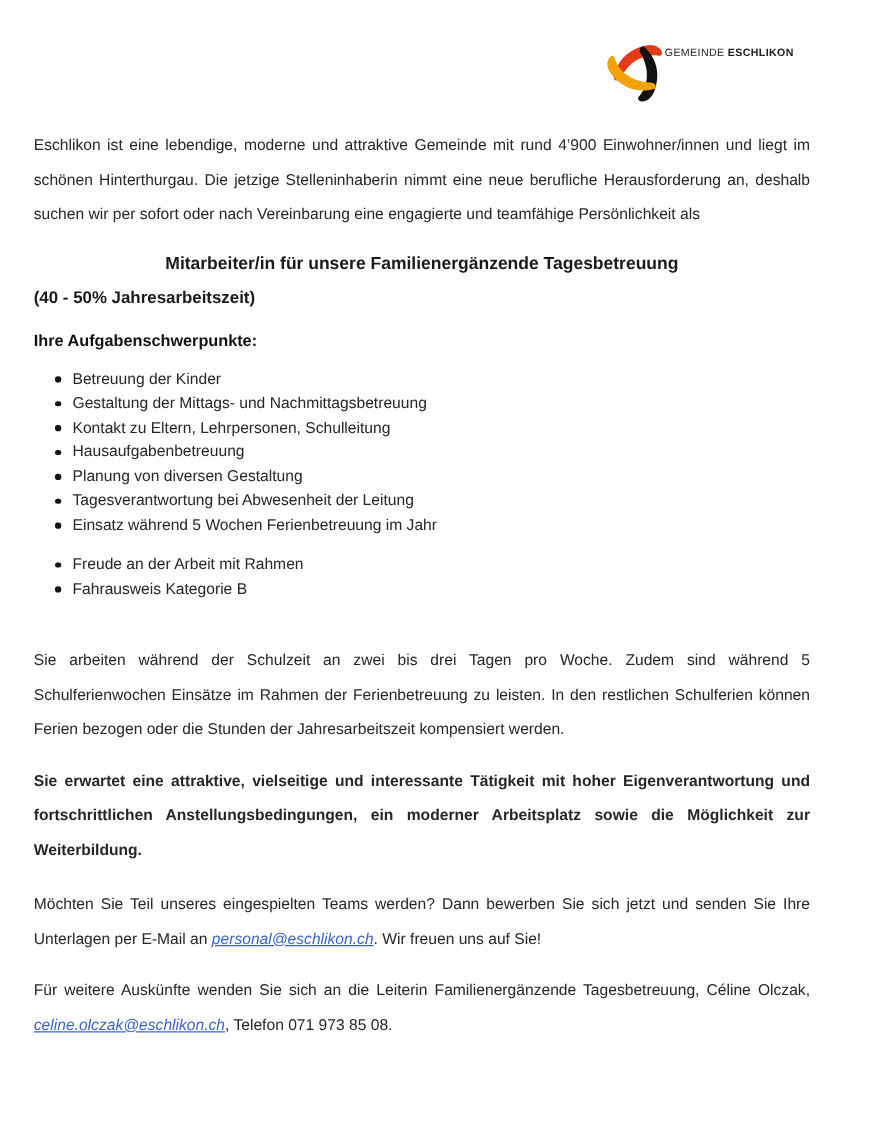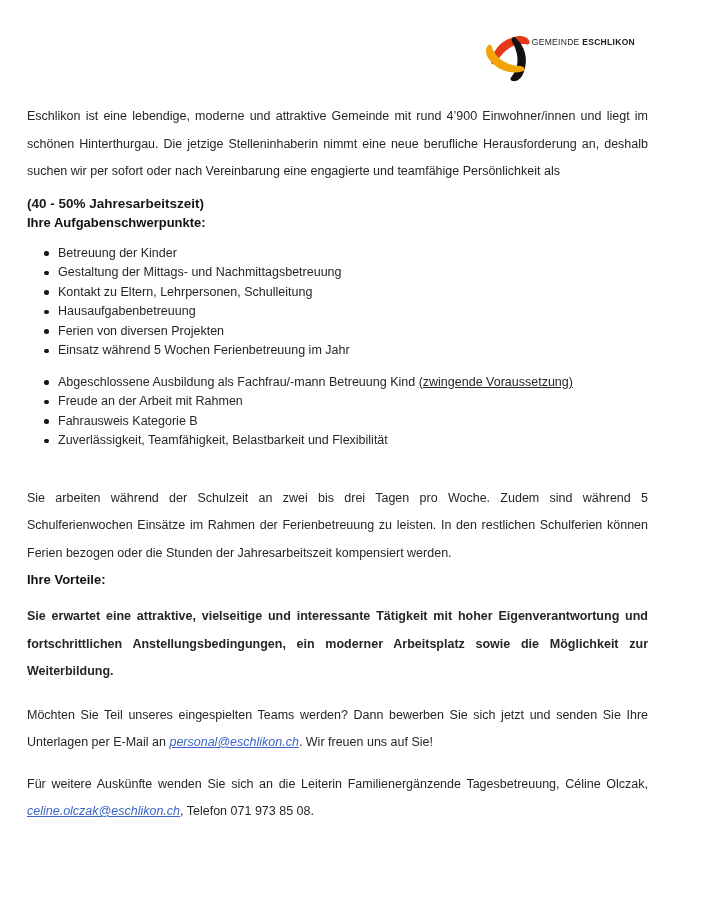--- a/index.html
+++ b/index.html
@@ -33,21 +33,21 @@
     margin: 14px 0 0 0; line-height: 20px;
   }
   .subtitle {
     text-align: left; font-size: 13.5px; font-weight: bold; color: #1a1a1a;
     margin: 8px 0 0 0; line-height: 20px;
   }
 
   
   .heading {
     font-size: 13px; font-weight: bold; color: #111;
-    margin: 0 0 0 0; line-height: 18px;
+    margin: 16px 0 0 0; line-height: 18px;
   }
   .heading.tight { margin-top: 4px; }
 
   
   ul.blist { list-style: none; margin: 12px 0 0 0; padding: 0; }
   ul.blist li { position: relative; padding-left: 31px; font-size: 12.5px; line-height: 19.5px; color: #262626; }
   .bullet {
     position: absolute; left: 17px; top: 7.5px;
     width: 4.5px; height: 4.5px; border-radius: 50%; background: #151515;
   }
@@ -68,42 +68,41 @@
         <path d="M12,62 C16,36 34,16 62,10 C76,7 86,12 89,20 C90,23 88,27 84,26 C62,22 38,34 24,60 C21,66 14,68 12,62 Z" transform="rotate(244 50 50)" style="fill:var(--logo-yellow,#f2a407)"></path>
       </g>
     </svg>
     <div class="logo-text"><span>GEMEINDE</span>&nbsp;<b>ESCHLIKON</b></div>
   </header>
 
   <div class="content">
 
     <p class="para">Eschlikon ist eine lebendige, moderne und attraktive Gemeinde mit rund 4’900 Einwohner/innen und liegt im schönen Hinterthurgau. Die jetzige Stelleninhaberin nimmt eine neue berufliche Herausforderung an, deshalb suchen wir per sofort oder nach Vereinbarung eine engagierte und teamfähige Persönlichkeit als</p>
 
+    <h1 class="title">Mitarbeiter/in für unsere Familienergänzende Tagesbetreuung</h1>
     <h2 class="subtitle">(40 - 50% Jahresarbeitszeit)</h2>
 
     <h3 class="heading">Ihre Aufgabenschwerpunkte:</h3>
     <ul class="blist">
       <li><span class="bullet"></span><span>Betreuung der Kinder</span></li>
       <li><span class="bullet"></span><span>Gestaltung der Mittags- und Nachmittagsbetreuung</span></li>
       <li><span class="bullet"></span><span>Kontakt zu Eltern, Lehrpersonen, Schulleitung</span></li>
       <li><span class="bullet"></span><span>Hausaufgabenbetreuung</span></li>
-      <li><span class="bullet"></span><span>Ferien von diversen Projekten</span></li>
+      <li><span class="bullet"></span><span>Planung von diversen Gestaltung</span></li>
+      <li><span class="bullet"></span><span>Tagesverantwortung bei Abwesenheit der Leitung</span></li>
       <li><span class="bullet"></span><span>Einsatz während 5 Wochen Ferienbetreuung im Jahr</span></li>
     </ul>
 
     <ul class="blist">
-      <li><span class="bullet"></span><span>Abgeschlossene Ausbildung als Fachfrau/-mann Betreuung Kind </span><span class="u">(zwingende Voraussetzung)</span></li>
       <li><span class="bullet"></span><span>Freude an der Arbeit mit Rahmen</span></li>
       <li><span class="bullet"></span><span>Fahrausweis Kategorie B</span></li>
-      <li><span class="bullet"></span><span>Zuverlässigkeit, Teamfähigkeit, Belastbarkeit und Flexibilität</span></li>
     </ul>
 
     <p class="para m1">Sie arbeiten während der Schulzeit an zwei bis drei Tagen pro Woche. Zudem sind während 5 Schulferienwochen Einsätze im Rahmen der Ferienbetreuung zu leisten. In den restlichen Schulferien können Ferien bezogen oder die Stunden der Jahresarbeitszeit kompensiert werden.</p>
 
-    <h3 class="heading tight">Ihre Vorteile:</h3>
     <p class="para m2">Sie erwartet eine attraktive, vielseitige und interessante Tätigkeit mit hoher Eigenverantwortung und fortschrittlichen Anstellungsbedingungen, ein moderner Arbeitsplatz sowie die Möglichkeit zur Weiterbildung.</p>
 
     <p class="para m3"><span>Möchten Sie Teil unseres eingespielten Teams werden? Dann bewerben Sie sich jetzt und senden Sie Ihre Unterlagen per E-Mail an </span><a class="link">personal@eschlikon.ch</a><span>. Wir freuen uns auf Sie!</span></p>
 
     <p class="para m4"><span>Für weitere Auskünfte wenden Sie sich an die Leiterin Familienergänzende Tagesbetreuung, Céline Olczak, </span><a class="link">celine.olczak@eschlikon.ch</a><span>, Telefon 071 973 85 08.</span></p>
 
   </div>
 </div>
 
 </body></html>

